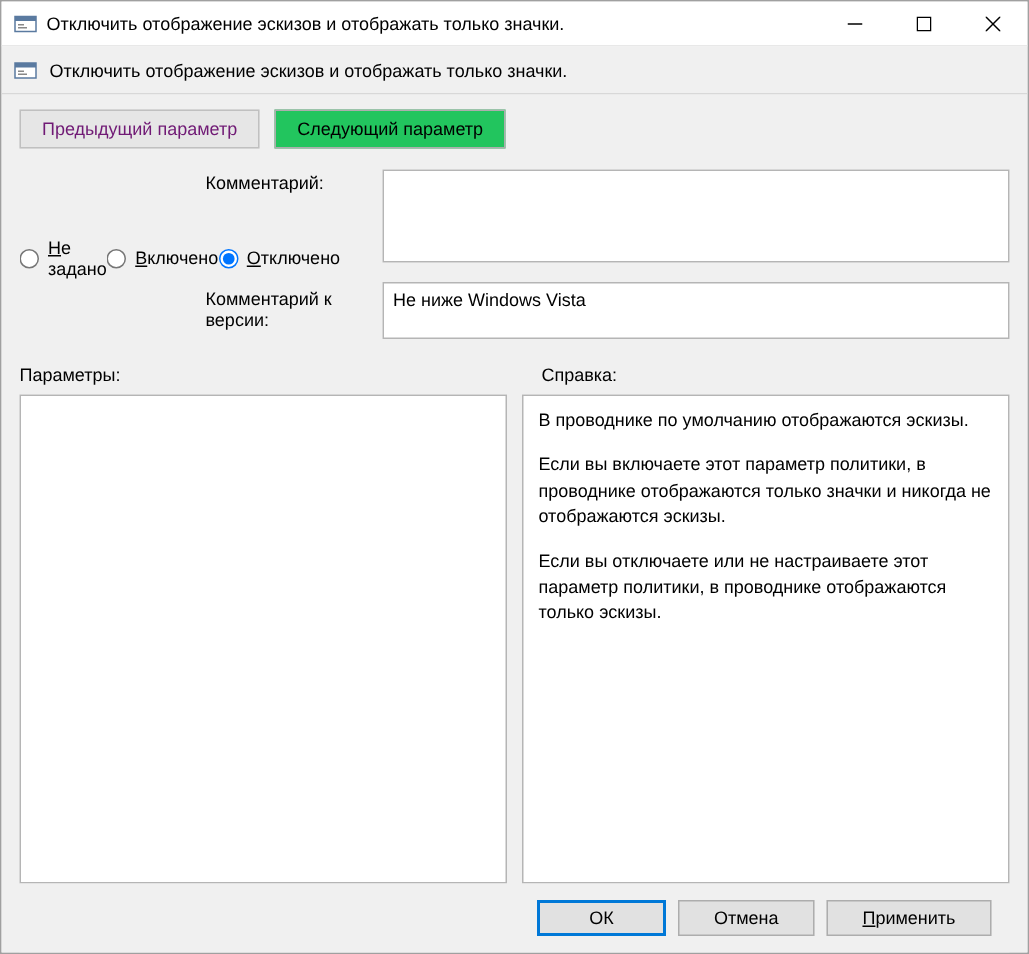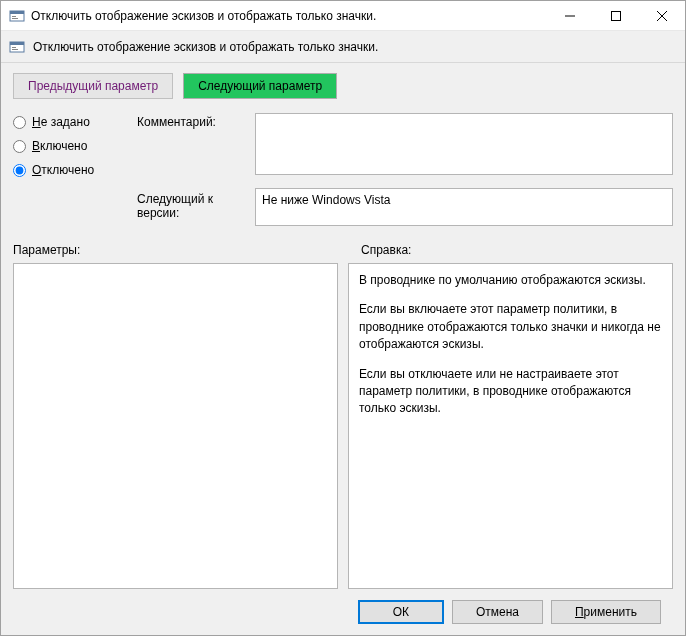--- a/index.html
+++ b/index.html
@@ -55,21 +55,21 @@
   cursor: default;
 }
 .navbtn.disabled { color: #701a75; background: #e6e6e6; border-color:#c0c0c0;}
 .topgrid {
   display: grid;
   grid-template-columns: 116px 110px 1fr;
   grid-template-rows: auto auto;
   gap: 10px 8px;
   margin-bottom: 14px;
 }
-.radios { grid-row: 1 / span 2; grid-column: 1; display: flex; flex-direction: column; gap: 10px; padding-top:2px;}
+.radios { grid-row: 1 / span 2; grid-column: 1; display: flex; flex-direction: row; gap: 0; padding-top:2px;}
 .radio { display: flex; align-items: center; gap: 6px; cursor: default; }
 .radio input { margin: 0; }
 .radio label { cursor: default; }
 .radio label span.u { text-decoration: underline; }
 .lblcol { grid-column: 2; padding-top: 2px; }
 .lblcol2 { grid-column: 2; grid-row:2; padding-top: 4px; }
 .txtarea { grid-column: 3; }
 .commentbox {
   width: 100%;
   height: 62px;
@@ -193,21 +193,21 @@
         <input type="radio" name="st" checked="" style="">
         <label><span class="u">О</span><span>тключено</span></label>
       </div>
     </div>
 
     <div class="lblcol">Комментарий:</div>
     <div class="txtarea" style="grid-row:1;">
       <textarea class="commentbox" style=""></textarea>
     </div>
 
-    <div class="lblcol2">Следующий к версии:</div>
+    <div class="lblcol2">Комментарий к версии:</div>
     <div class="txtarea" style="grid-row:2;">
       <textarea class="reqbox" readonly="" style="">Не ниже Windows Vista</textarea>
     </div>
   </div>
 
   <div class="labelsrow">
     <div class="l1">Параметры:</div>
     <div>Справка:</div>
   </div>
 

